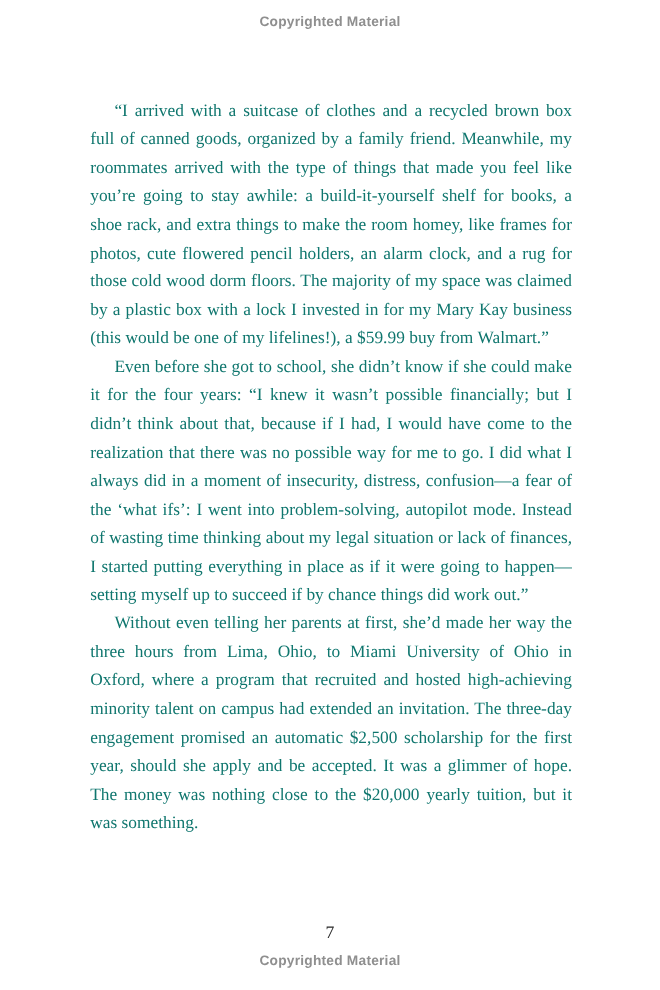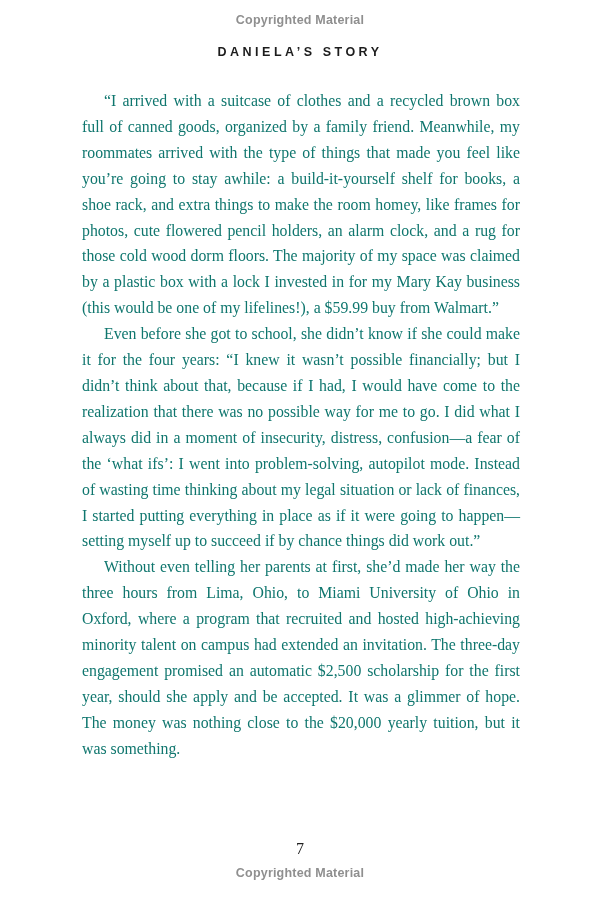--- a/index.html
+++ b/index.html
@@ -65,21 +65,20 @@
     color: #1f1f1f;
   }
 </style>
 </head>
 <body>
 
 <div class="page">
 
   <div class="copyright-notice top">Copyrighted Material</div>
 
-  <div class="chapter-header">DANIELA’S STORY</div>
 
   <div class="body-text">
     <p>“I arrived with a suitcase of clothes and a recycled brown box full of canned goods, organized by a family friend. Meanwhile, my roommates arrived with the type of things that made you feel like you’re going to stay awhile: a build-it-yourself shelf for books, a shoe rack, and extra things to make the room homey, like frames for photos, cute flowered pencil holders, an alarm clock, and a rug for those cold wood dorm floors. The majority of my space was claimed by a plastic box with a lock I invested in for my Mary Kay business (this would be one of my lifelines!), a $59.99 buy from Walmart.”</p>
     <p>Even before she got to school, she didn’t know if she could make it for the four years: “I knew it wasn’t possible financially; but I didn’t think about that, because if I had, I would have come to the realization that there was no possible way for me to go. I did what I always did in a moment of insecurity, distress, confusion—a fear of the ‘what ifs’: I went into problem-solving, autopilot mode. Instead of wasting time thinking about my legal situation or lack of finances, I started putting everything in place as if it were going to happen—setting myself up to succeed if by chance things did work out.”</p>
     <p>Without even telling her parents at first, she’d made her way the three hours from Lima, Ohio, to Miami University of Ohio in Oxford, where a program that recruited and hosted high-achieving minority talent on campus had extended an invitation. The three-day engagement promised an automatic $2,500 scholarship for the first year, should she apply and be accepted. It was a glimmer of hope. The money was nothing close to the $20,000 yearly tuition, but it was something.</p>
   </div>
 
   <div class="page-number">7</div>
 
   <div class="copyright-notice bottom">Copyrighted Material</div>

